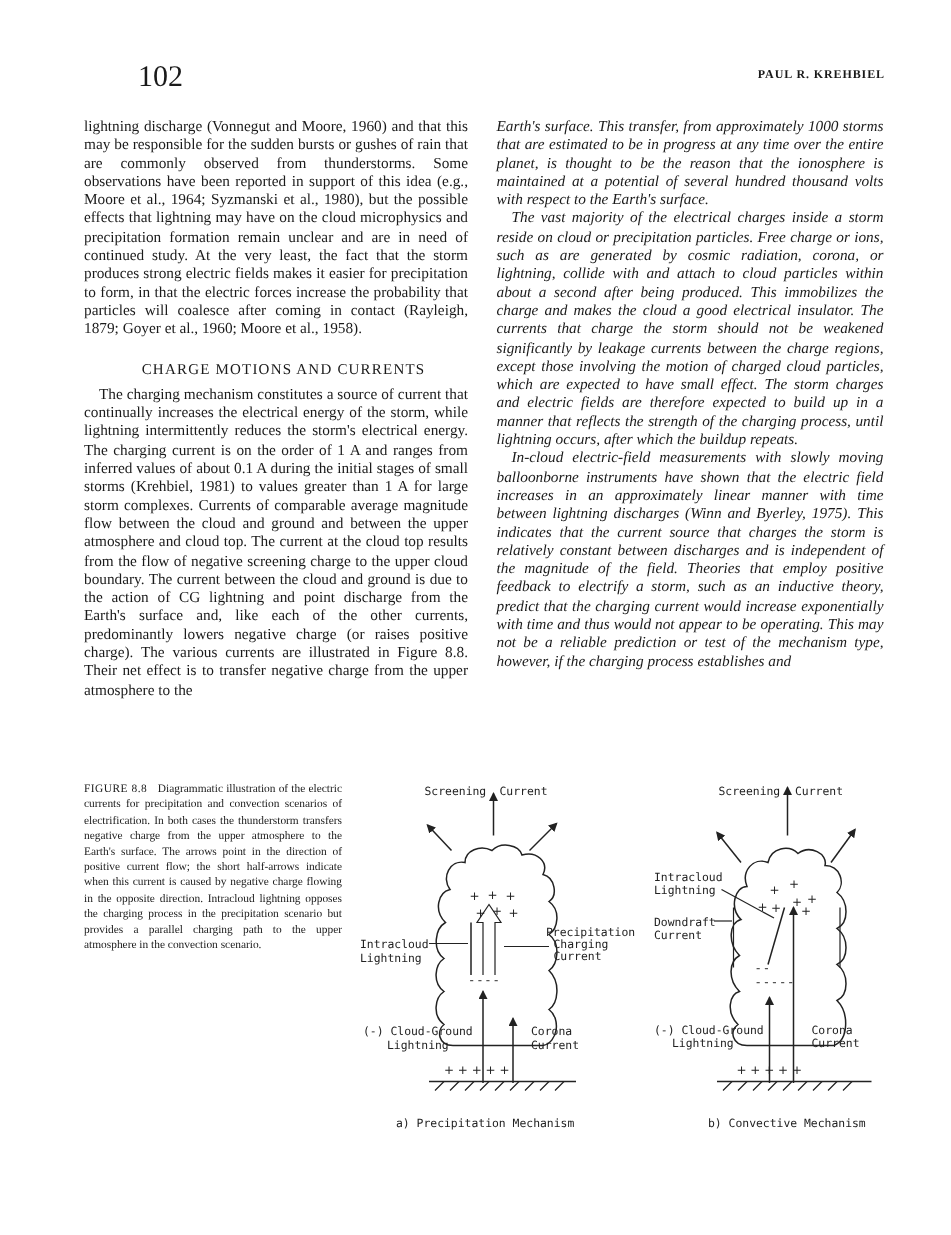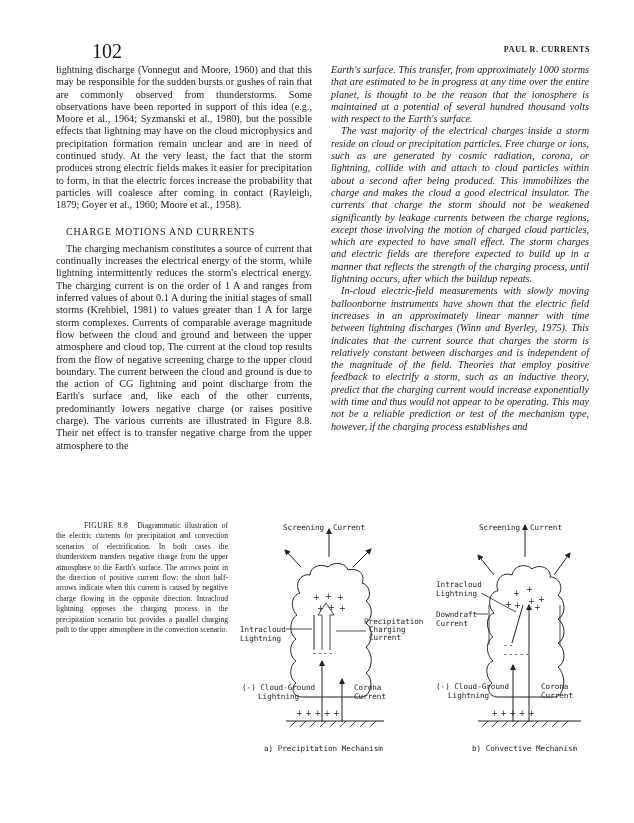--- a/index.html
+++ b/index.html
@@ -1,39 +1,39 @@
 <!DOCTYPE html>
 <html><head>
   <meta charset="utf-8">
   <style>
     html, body { margin: 0; padding: 0; background: #ffffff; }
     body { width: 634px; height: 823px; position: relative; overflow: hidden; color: #1a1a1a; }
     .page-number { position: absolute; left: 44px; top: 40px; font-family: "Liberation Serif", serif; font-size: 20px; margin-left: 48px; }
     .running-head { position: absolute; left: 480px; top: 45px; width: 110px; text-align: right; font-family: "Liberation Serif", serif; font-size: 8px; font-weight: bold; letter-spacing: 0.6px; }
-    .col { position: absolute; top: 64px; width: 256px; font-family: "Liberation Serif", serif; font-size: 10.2px; line-height: 12.3px; text-align: justify; hyphens: manual; }
+    .col { position: absolute; top: 79px; width: 256px; font-family: "Liberation Serif", serif; font-size: 10.2px; line-height: 12.3px; text-align: justify; hyphens: manual; }
     .col-left { left: 56px; }
     .col-right { left: 331px; width: 258px; font-style: italic; }
     .col p { margin: 0; }
     .col p.indent { text-indent: 10px; }
-    .section-heading { font-family: "Liberation Serif", serif; font-size: 10px; letter-spacing: 0.8px; margin: 14px 0 5px 10px; text-align: left; }
+    .section-heading { font-family: "Liberation Serif", serif; font-size: 10px; letter-spacing: 0.8px; margin: 14px 0 5px 10px; text-align: center; }
     .caption { position: absolute; left: 56px; top: 521px; width: 172px; font-family: "Liberation Serif", serif; font-size: 7.6px; line-height: 10.4px; text-align: justify; }
-    .caption .fig-label { font-weight: normal; letter-spacing: 0.3px; margin-right: 5px; margin-left: 28px; }
+    .caption .fig-label { font-weight: normal; letter-spacing: 0.3px; margin-right: 5px; }
     .figure { position: absolute; left: 236px; top: 515px; width: 380px; height: 200px; }
     .figure svg { position: absolute; left: 0; top: 0; overflow: visible; }
     .fig-text { font-family: "DejaVu Sans Mono", monospace; font-size: 7.6px; fill: #222; }
     .fig-title { font-family: "DejaVu Sans Mono", monospace; font-size: 7.6px; fill: #222; }
     .stroke { stroke: #222; stroke-width: 1; fill: none; }
     .thin { stroke: #222; stroke-width: 0.8; fill: none; }
     .sign { font-family: "DejaVu Sans", sans-serif; font-size: 8px; fill: #222; }
   </style>
 </head>
 <body>
 
 <div class="page-number">102</div>
-<div class="running-head">PAUL R. CURRENTS</div>
+<div class="running-head">PAUL R. KREHBIEL</div>
 
 <div class="col col-left">
   <p>lightning discharge (Vonnegut and Moore, 1960) and that this may be responsible for the sudden bursts or gushes of rain that are commonly observed from thun­derstorms. Some observations have been reported in support of this idea (e.g., Moore et al., 1964; Syzmanski et al., 1980), but the possible effects that lightning may have on the cloud microphysics and precipitation for­mation remain unclear and are in need of continued study. At the very least, the fact that the storm produces strong electric fields makes it easier for precipitation to form, in that the electric forces increase the probability that particles will coalesce after coming in contact (Ray­leigh, 1879; Goyer et al., 1960; Moore et al., 1958).</p>
   <div class="section-heading">CHARGE MOTIONS AND CURRENTS</div>
   <p class="indent">The charging mechanism constitutes a source of cur­rent that continually increases the electrical energy of the storm, while lightning intermittently reduces the storm's electrical energy. The charging current is on the order of 1 A and ranges from inferred values of about 0.1 A during the initial stages of small storms (Krehbiel, 1981) to values greater than 1 A for large storm com­plexes. Currents of comparable average magnitude flow between the cloud and ground and between the upper atmosphere and cloud top. The current at the cloud top results from the flow of negative screening charge to the upper cloud boundary. The current between the cloud and ground is due to the action of CG lightning and point discharge from the Earth's surface and, like each of the other currents, predominantly lowers negative charge (or raises positive charge). The various currents are illustrated in Figure 8.8. Their net effect is to trans­fer negative charge from the upper atmosphere to the</p>
 </div>
 
 <div class="col col-right">
   <p>Earth's surface. This transfer, from approximately 1000 storms that are estimated to be in progress at any time over the entire planet, is thought to be the reason that the ionosphere is maintained at a potential of several hundred thousand volts with respect to the Earth's sur­face.</p>
   <p class="indent">The vast majority of the electrical charges inside a storm reside on cloud or precipitation particles. Free charge or ions, such as are generated by cosmic radia­tion, corona, or lightning, collide with and attach to cloud particles within about a second after being pro­duced. This immobilizes the charge and makes the cloud a good electrical insulator. The currents that charge the storm should not be weakened significantly by leakage currents between the charge regions, except those in­volving the motion of charged cloud particles, which are expected to have small effect. The storm charges and electric fields are therefore expected to build up in a manner that reflects the strength of the charging pro­cess, until lightning occurs, after which the buildup re­peats.</p>

